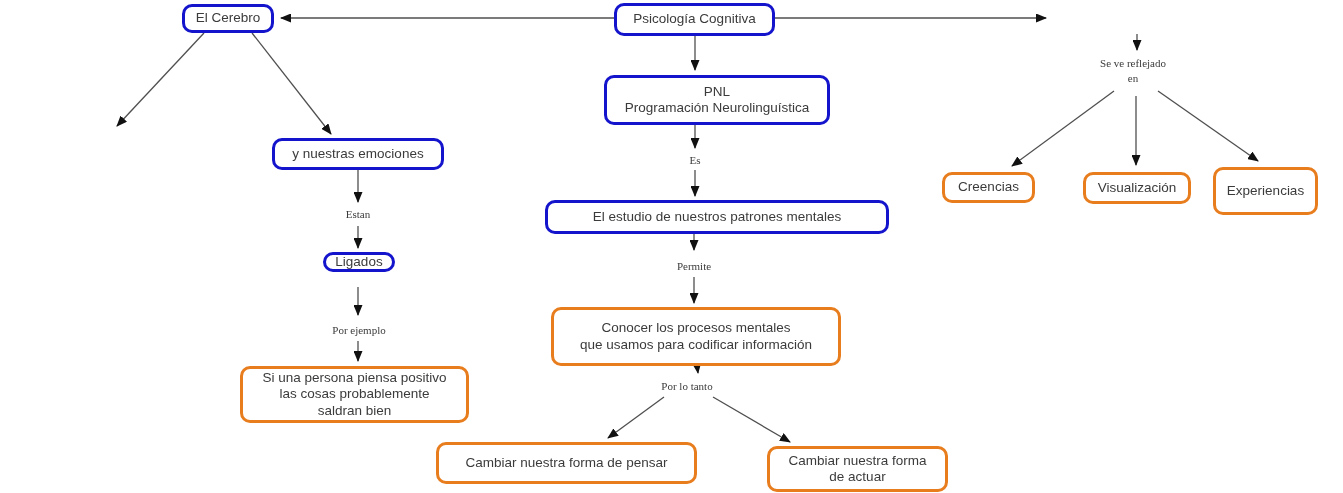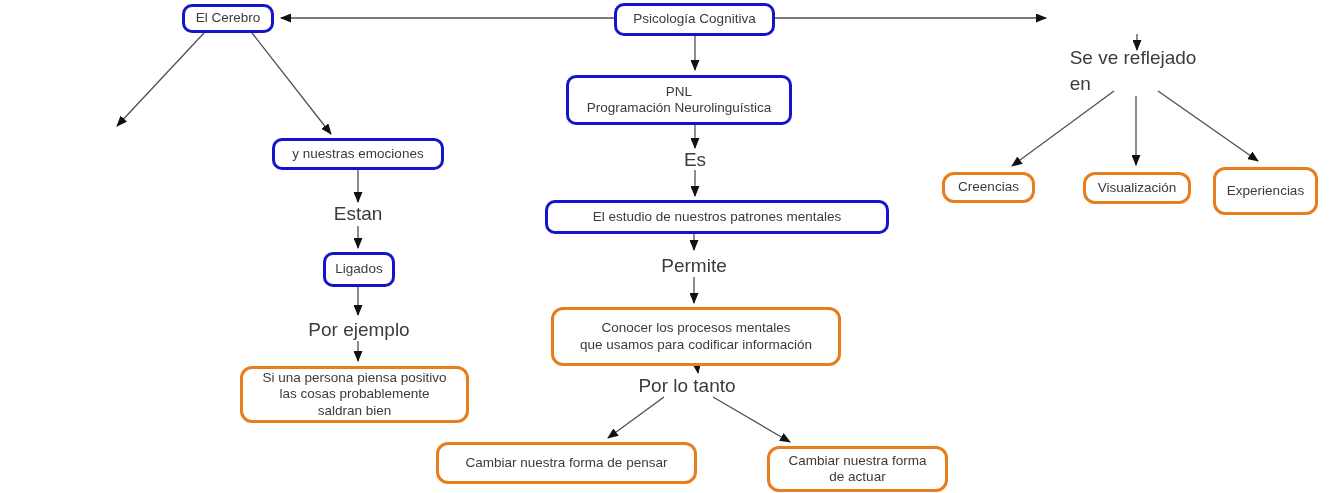--- a/index.html
+++ b/index.html
@@ -12,25 +12,25 @@
   svg.connectors{position:absolute;left:0;top:0;width:1343px;height:493px;}
   svg.connectors path{stroke:var(--line,#4f4f4f);stroke-width:1.3;fill:none;}
   .node{
     position:absolute;box-sizing:border-box;
     display:flex;align-items:center;justify-content:center;
     text-align:center;white-space:pre-line;
     background:#ffffff;border:3px solid;border-radius:10px;
     font-size:13.5px;line-height:1.2;padding:1px 6px;
   }
   .node.blue{border-color:var(--node-blue,#1414cc);}
-  .node.orange{border-color:var(--node-orange,#e87d1e);border-radius:12px;}
+  .node.orange{border-color:var(--node-orange,#e87d1e);}
   .link-label{
     position:absolute;transform:translate(-50%,-50%);
-    white-space:pre-line;text-align:left;
-    font-size:19px;line-height:1.35;
+    white-space:pre-line;text-align:center;
+    font-size:11px;line-height:1.35;font-family:Liberation Serif, serif;
   }
 </style>
 </head>
 <body>
 
 <div class="canvas">
 
   <svg class="connectors" viewBox="0 0 1343 493" xmlns="http://www.w3.org/2000/svg">
     <defs>
       <marker id="ah" markerUnits="userSpaceOnUse" markerWidth="11" markerHeight="9" refX="10" refY="4.5" orient="auto">
@@ -54,24 +54,24 @@
     <path d="M358 287 L358 315" marker-end="url(#ah)"></path>
     <path d="M358 341 L358 361" marker-end="url(#ah)"></path>
     <path d="M1137 34 L1137 50" marker-end="url(#ah)"></path>
     <path d="M1114 91 L1012 166" marker-end="url(#ah)"></path>
     <path d="M1136 96 L1136 165" marker-end="url(#ah)"></path>
     <path d="M1158 91 L1258 161" marker-end="url(#ah)"></path>
   </svg>
 
   <div class="node blue" style="left:614px;top:3px;width:161px;height:33px">Psicología Cognitiva</div>
   <div class="node blue" style="left:182px;top:4px;width:92px;height:29px">El Cerebro</div>
-  <div class="node blue" style="left:566px;top:75px;width:226px;height:50px">PNL
+  <div class="node blue" style="left:604px;top:75px;width:226px;height:50px">PNL
 Programación Neurolinguística</div>
   <div class="node blue" style="left:272px;top:138px;width:172px;height:32px">y nuestras emociones</div>
-  <div class="node blue" style="left:323px;top:252px;width:72px;height:35px">Ligados</div>
+  <div class="node blue" style="left:323px;top:252px;width:72px;height:20px">Ligados</div>
   <div class="node blue" style="left:545px;top:200px;width:344px;height:34px">El estudio de nuestros patrones mentales</div>
 
   <div class="node orange" style="left:551px;top:307px;width:290px;height:59px">Conocer los procesos mentales
 que usamos para codificar información</div>
   <div class="node orange" style="left:240px;top:366px;width:229px;height:57px">Si una persona piensa positivo
 las cosas probablemente
 saldran bien</div>
   <div class="node orange" style="left:436px;top:442px;width:261px;height:42px">Cambiar nuestra forma de pensar</div>
   <div class="node orange" style="left:767px;top:446px;width:181px;height:46px">Cambiar nuestra forma
 de actuar</div>

